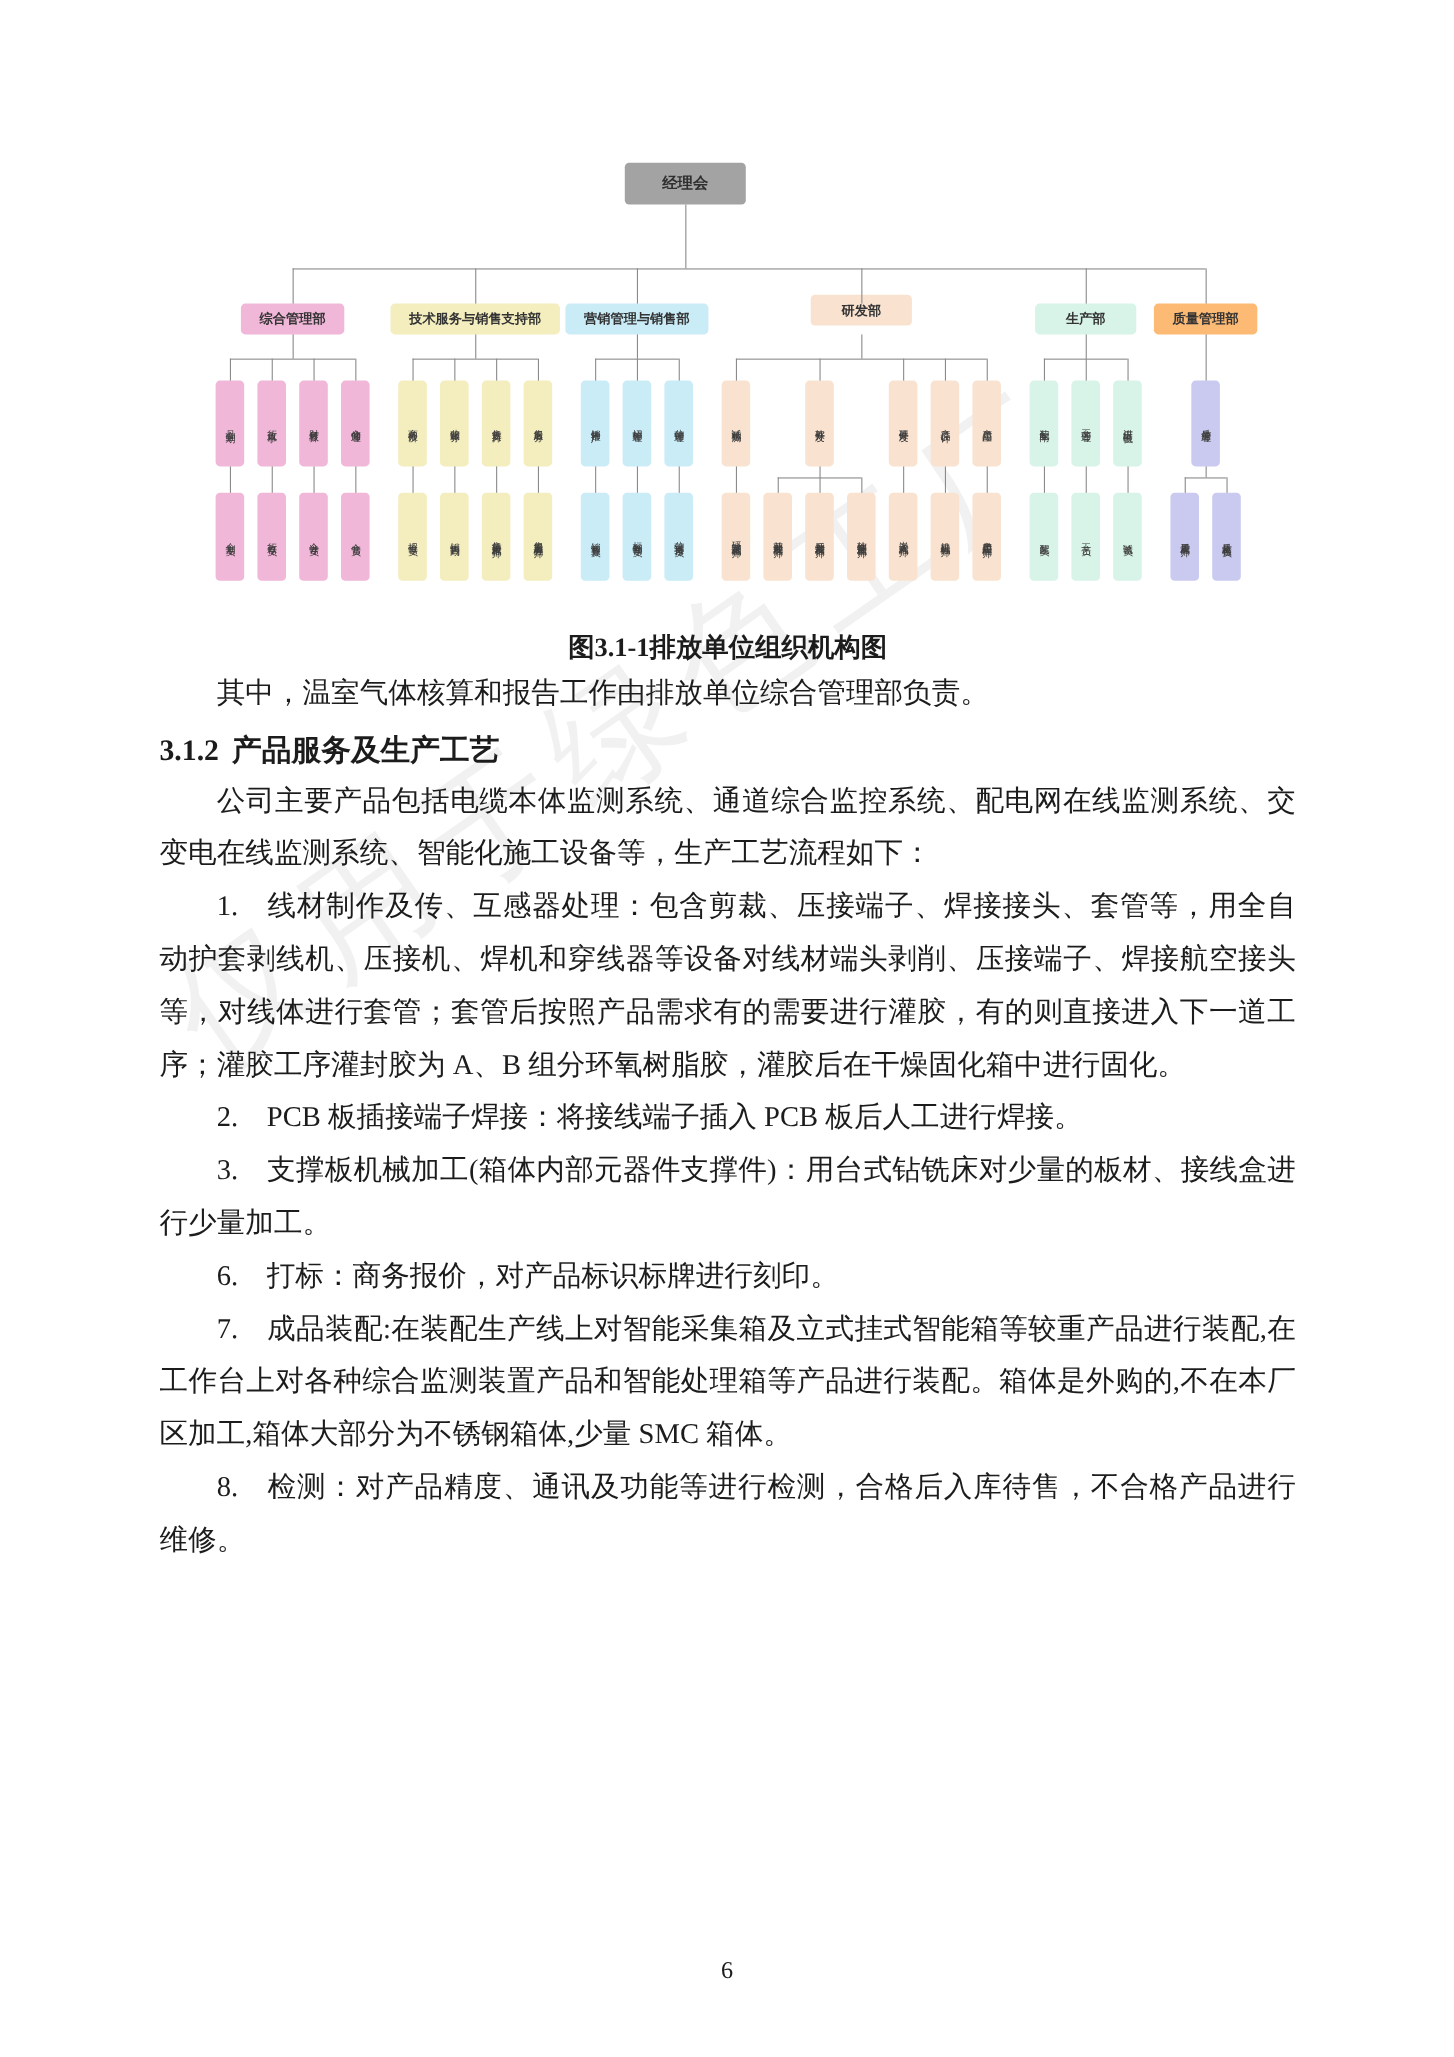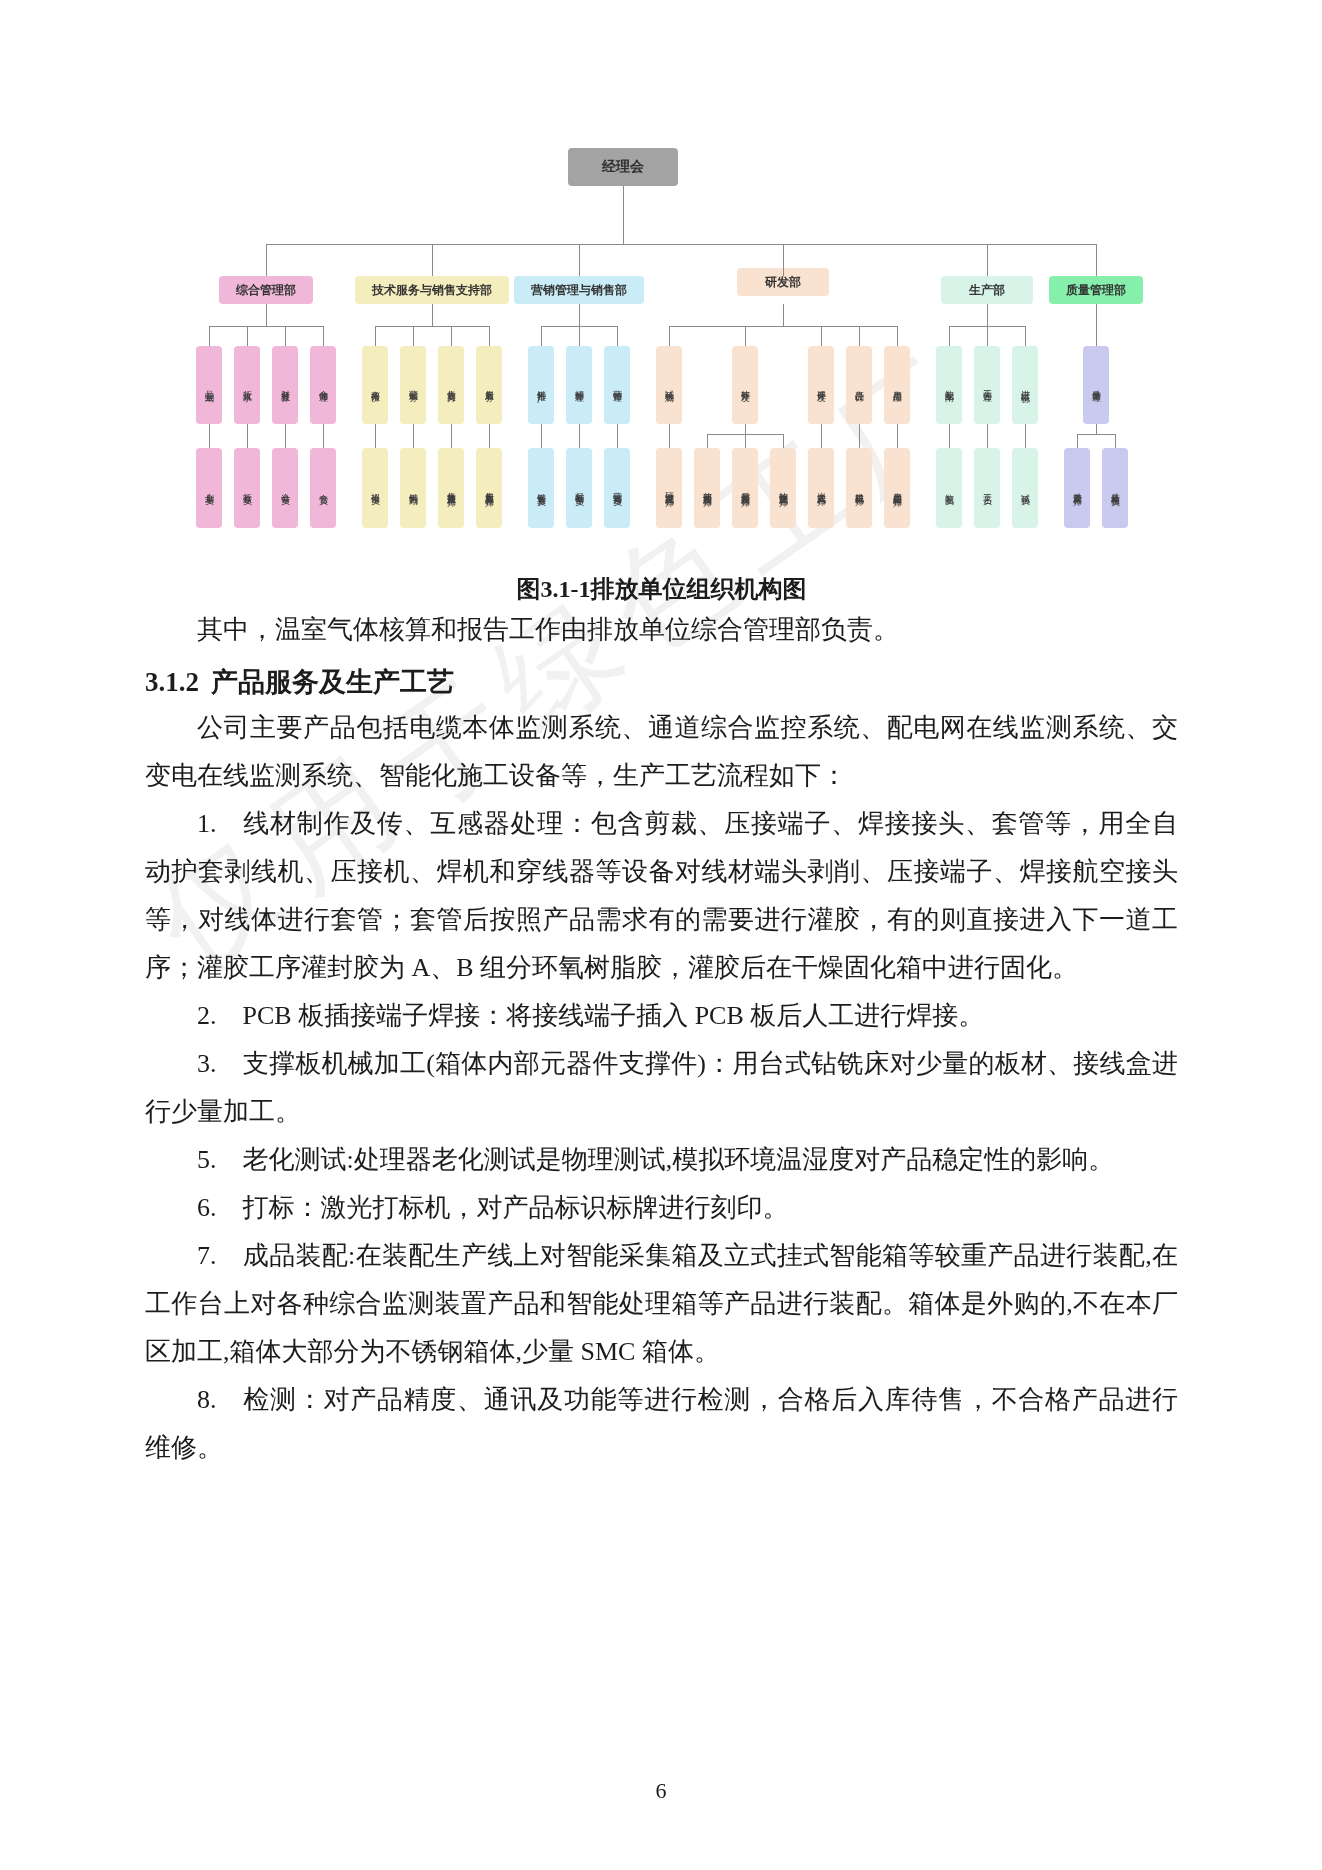--- a/index.html
+++ b/index.html
@@ -134,21 +134,21 @@
         <div class="cline" style="left: 804px; top: 186px; width: 76px; height: 1px; background: rgb(138, 138, 138);"></div>
         <div class="cline" style="left: 804px; top: 186px; width: 1px; height: 20px; background: rgb(138, 138, 138);"></div>
         <div class="cline" style="left: 842px; top: 186px; width: 1px; height: 20px; background: rgb(138, 138, 138);"></div>
         <div class="cline" style="left: 880px; top: 186px; width: 1px; height: 20px; background: rgb(138, 138, 138);"></div>
         <div class="cline" style="left: 804px; top: 284px; width: 1px; height: 24px; background: rgb(138, 138, 138);"></div>
         <div class="cline" style="left: 842px; top: 284px; width: 1px; height: 24px; background: rgb(138, 138, 138);"></div>
         <div class="cline" style="left: 880px; top: 284px; width: 1px; height: 24px; background: rgb(138, 138, 138);"></div>
         <div class="vbox" style="left: 919px; top: 308px; width: 26px; height: 80px; background: rgb(202, 202, 240);">质量工程师</div>
         <div class="vbox" style="left: 957px; top: 308px; width: 26px; height: 80px; background: rgb(202, 202, 240);">质量检验员</div>
         <div class="vbox" style="left: 938px; top: 206px; width: 26px; height: 78px; background: rgb(202, 202, 240);">质量管理</div>
-        <div class="dept" style="left: 904px; top: 136px; width: 94px; height: 28px; background: #86efac;">质量管理部</div>
+        <div class="dept" style="left: 904px; top: 136px; width: 94px; height: 28px; background: #fdba74;">质量管理部</div>
         <div class="cline" style="left: 951px; top: 164px; width: 1px; height: 42px; background: rgb(138, 138, 138);"></div>
         <div class="cline" style="left: 951px; top: 284px; width: 1px; height: 10px; background: rgb(138, 138, 138);"></div>
         <div class="cline" style="left: 932px; top: 294px; width: 38px; height: 1px; background: rgb(138, 138, 138);"></div>
         <div class="cline" style="left: 932px; top: 294px; width: 1px; height: 14px; background: rgb(138, 138, 138);"></div>
         <div class="cline" style="left: 970px; top: 294px; width: 1px; height: 14px; background: rgb(138, 138, 138);"></div>
         <div class="rootbox" style="left: 423px; top: 8px; width: 110px; height: 38px; background: #a3a3a3;">经理会</div>
         <div class="cline" style="left: 478px; top: 46px; width: 1px; height: 58px; background: rgb(138, 138, 138);"></div>
         <div class="cline" style="left: 121px; top: 104px; width: 830px; height: 1px; background: rgb(138, 138, 138);"></div>
         <div class="cline" style="left: 121px; top: 104px; width: 1px; height: 32px; background: rgb(138, 138, 138);"></div>
         <div class="cline" style="left: 287px; top: 104px; width: 1px; height: 32px; background: rgb(138, 138, 138);"></div>
@@ -162,20 +162,19 @@
 
     <p class="body para-intro">其中，温室气体核算和报告工作由排放单位综合管理部负责。</p>
 
     <h3 class="heading"><span class="heading-num">3.1.2</span><span>产品服务及生产工艺</span></h3>
 
     <p class="body para-products">公司主要产品包括电缆本体监测系统、通道综合监控系统、配电网在线监测系统、交变电在线监测系统、智能化施工设备等，生产工艺流程如下：</p>
 
     <p class="body step"><span class="step-num">1.</span><span>线材制作及传、互感器处理：包含剪裁、压接端子、焊接接头、套管等，用全自动护套剥线机、压接机、焊机和穿线器等设备对线材端头剥削、压接端子、焊接航空接头等，对线体进行套管；套管后按照产品需求有的需要进行灌胶，有的则直接进入下一道工序；灌胶工序灌封胶为 A、B 组分环氧树脂胶，灌胶后在干燥固化箱中进行固化。</span></p>
     <p class="body step"><span class="step-num">2.</span><span>PCB 板插接端子焊接：将接线端子插入 PCB 板后人工进行焊接。</span></p>
     <p class="body step"><span class="step-num">3.</span><span>支撑板机械加工(箱体内部元器件支撑件)：用台式钻铣床对少量的板材、接线盒进行少量加工。</span></p>
-    <p class="body step"><span class="step-num">5.</span><span>老化测试:处理器老化测试是物理测试,模拟环境温湿度对产品稳定性的影响。</span></p>
-    <p class="body step"><span class="step-num">6.</span><span>打标：激光打标机，对产品标识标牌进行刻印。</span></p>
+    <p class="body step"><span class="step-num">6.</span><span>打标：商务报价，对产品标识标牌进行刻印。</span></p>
     <p class="body step"><span class="step-num">7.</span><span>成品装配:在装配生产线上对智能采集箱及立式挂式智能箱等较重产品进行装配,在工作台上对各种综合监测装置产品和智能处理箱等产品进行装配。箱体是外购的,不在本厂区加工,箱体大部分为不锈钢箱体,少量 SMC 箱体。</span></p>
     <p class="body step"><span class="step-num">8.</span><span>检测：对产品精度、通讯及功能等进行检测，合格后入库待售，不合格产品进行维修。</span></p>
   </div>
 
   <div class="page-number">6</div>
 </div>
 
 </body></html>

